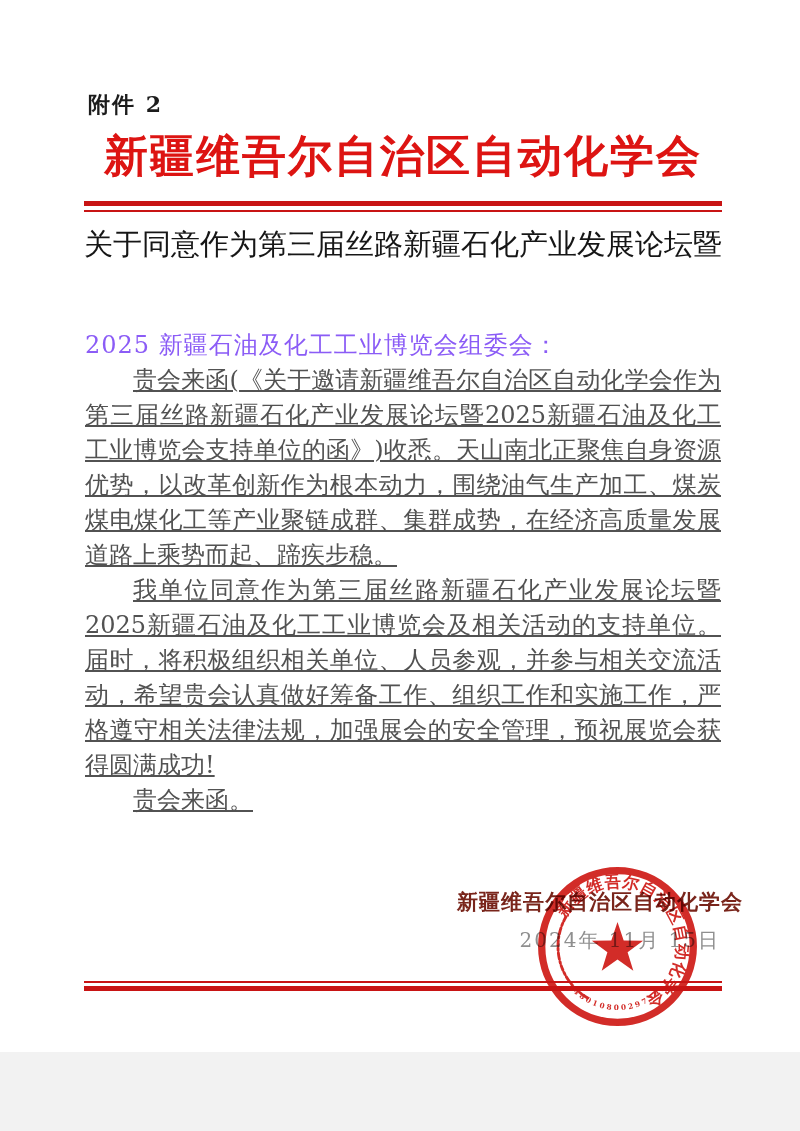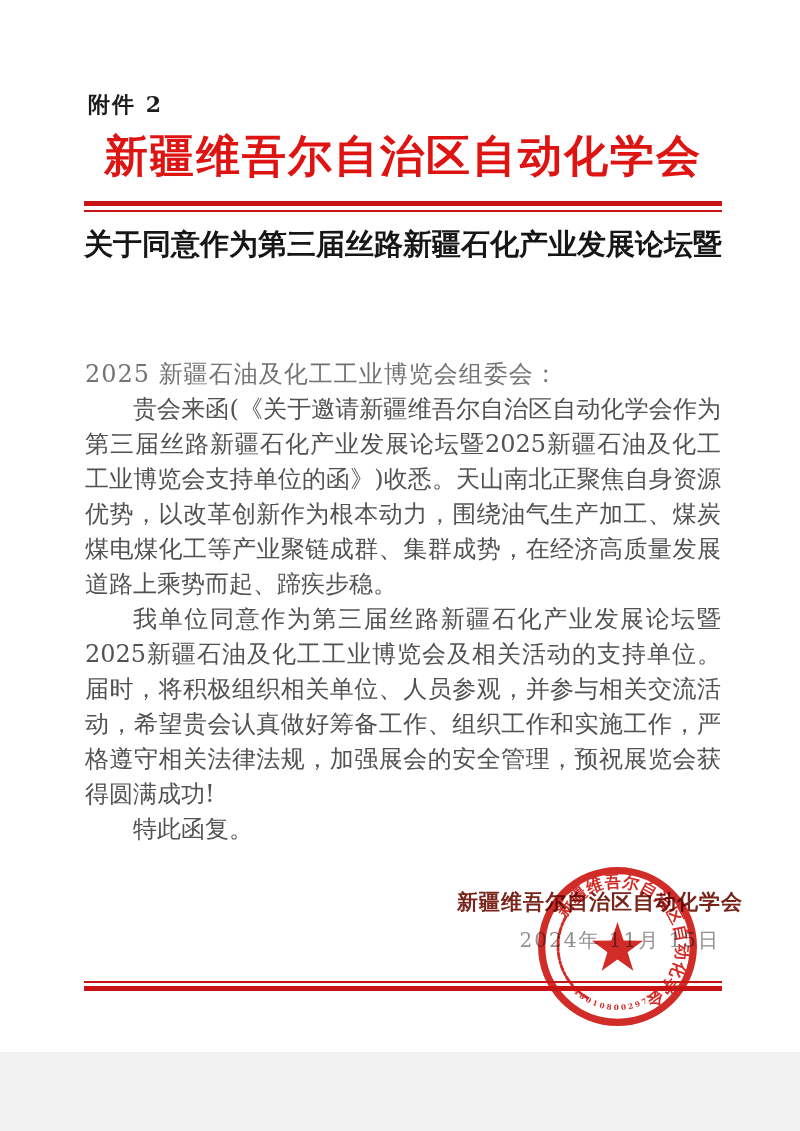--- a/index.html
+++ b/index.html
@@ -19,28 +19,28 @@
     text-align:center;font-size:44px;line-height:64px;font-weight:bold;
     color:#dd1412;letter-spacing:2px;white-space:nowrap;
   }
   .rule{position:absolute;left:84px;width:638px;background:#c81414;}
   .rule-top-thick{top:201px;height:5px;}
   .rule-top-thin{top:210px;height:2px;}
   .rule-bottom-thin{top:981px;height:2px;}
   .rule-bottom-thick{top:986px;height:5px;}
   .subject{
     position:absolute;left:84px;top:226px;width:638px;
-    text-align:center;font-size:29px;line-height:37px;font-weight:bold;color:#161616;
+    text-align:center;font-size:29px;line-height:37px;font-weight:normal;color:#161616;
   }
   .body-text{
     position:absolute;left:85px;top:328px;width:636px;
     font-size:24px;line-height:35px;color:#525252;text-align:justify;
   }
-  .salutation{color:#737373;letter-spacing:1px;margin-top:29px;}
-  .para{margin:0;text-indent:2em;}
+  .salutation{color:#8b5cf6;letter-spacing:1px;}
+  .para{margin:0;text-indent:2em;text-decoration:underline;}
   .signature{
     position:absolute;top:888px;right:65px;
     font-size:21px;font-weight:bold;color:#79251b;letter-spacing:1px;white-space:nowrap;
   }
   .sign-date{
     position:absolute;top:927px;right:88px;
     font-size:20px;color:#8f8f8f;letter-spacing:2px;white-space:nowrap;
   }
   .seal{
     position:absolute;left:536px;top:865px;width:163px;height:163px;
@@ -61,21 +61,21 @@
   <div class="rule rule-top-thin"></div>
 
   <div class="subject">
     <div>关于同意作为第三届丝路新疆石化产业发展论坛暨</div>
   </div>
 
   <div class="body-text">
     <div class="salutation">2025 新疆石油及化工工业博览会组委会：</div>
     <p class="para">贵会来函(《关于邀请新疆维吾尔自治区自动化学会作为第三届丝路新疆石化产业发展论坛暨2025新疆石油及化工工业博览会支持单位的函》)收悉。天山南北正聚焦自身资源优势，以改革创新作为根本动力，围绕油气生产加工、煤炭煤电煤化工等产业聚链成群、集群成势，在经济高质量发展道路上乘势而起、蹄疾步稳。</p>
     <p class="para">我单位同意作为第三届丝路新疆石化产业发展论坛暨2025新疆石油及化工工业博览会及相关活动的支持单位。届时，将积极组织相关单位、人员参观，并参与相关交流活动，希望贵会认真做好筹备工作、组织工作和实施工作，严格遵守相关法律法规，加强展会的安全管理，预祝展览会获得圆满成功!</p>
-    <p class="para">特此函复。</p>
+    <p class="para">贵会来函。</p>
   </div>
 
   <div class="signature">新疆维吾尔自治区自动化学会</div>
   <div class="sign-date">2024年 11月 15日</div>
 
   <svg class="seal" viewBox="0 0 200 200" aria-hidden="true">
     <circle cx="100" cy="100" r="93" fill="none" stroke="#d0201c" stroke-width="9"></circle>
     <path id="cnArc" d="M 27,100 a 73,73 0 1 1 146,0 a 73,73 0 1 1 -146,0" fill="none"></path>
     <path id="numArc" d="M 22,100 a 78,78 0 0 0 156,0" fill="none"></path>
     <path d="M 36.8,63.5 A 73,73 0 0 0 27,100 A 73,73 0 0 0 63.5,163.2" fill="none" stroke="#d0201c" stroke-width="3.5" stroke-dasharray="6 3 3 3 8 3 2 3" stroke-linecap="round"></path>

